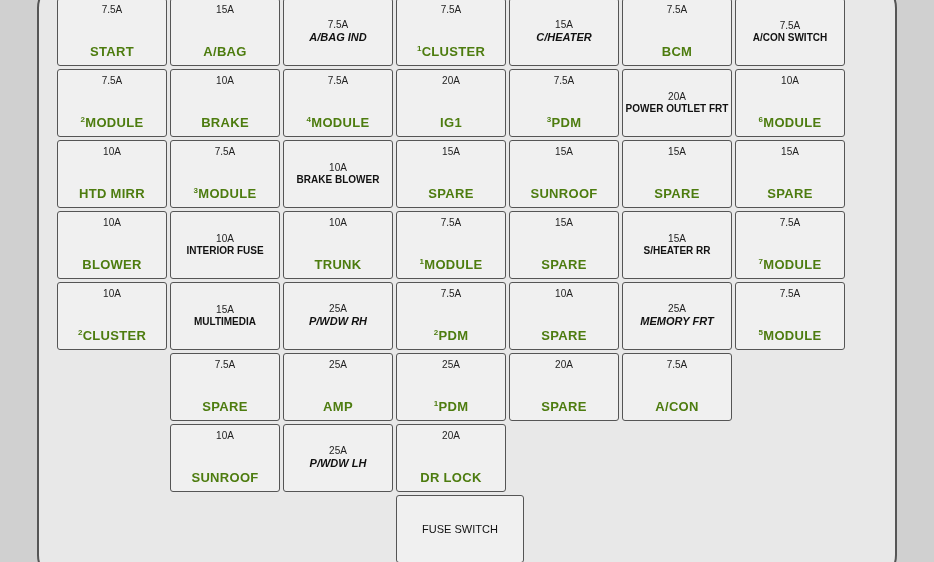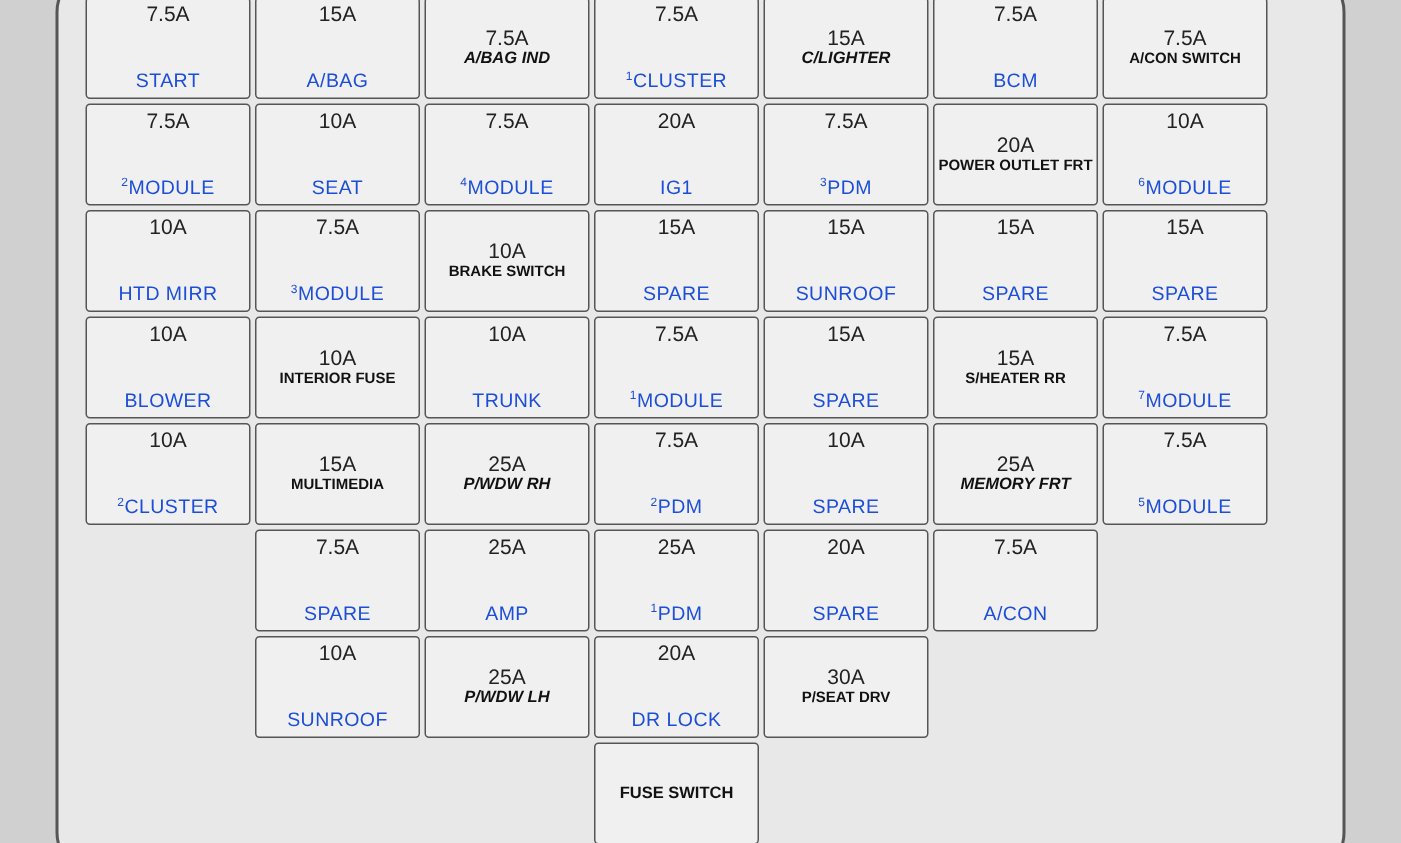--- a/index.html
+++ b/index.html
@@ -42,27 +42,27 @@
       justify-content: center;
       text-align: center;
       padding: 2px 2px;
       min-width: 82px;
       min-height: 62px;
       width: 110px;
       height: 68px;
       line-height: 1.2;
     }
     .fuse-cell .amp {
-      font-size: 14px;
+      font-size: 10px;
       color: #222;
     }
     .fuse-cell .label {
       font-size: 13px;
-      font-weight: normal;
-      color: #1d4ed8;
+      font-weight: bold;
+      color: #4d7c0f;
       letter-spacing: 0.3px;
       margin-top: 28px;
     }
     .fuse-cell .label-sm {
       font-size: 11px;
       font-weight: bold;
       color: #111;
       font-style: italic;
     }
     .fuse-cell .label-xs {
@@ -76,24 +76,24 @@
       vertical-align: super;
     }
     .fuse-switch-cell {
       border: 1.5px solid #555;
       border-radius: 3px;
       background: #f0f0f0;
       display: flex;
       align-items: center;
       justify-content: center;
       text-align: center;
-      width: 110px;
+      width: 128px;
       height: 68px;
       font-size: 11px;
-      font-weight: bold;
+      font-weight: normal;
       color: #111;
     }
   </style>
 </head>
 <body>
 
 <div class="fuse-box-outer">
   <div class="fuse-grid" id="fuse-grid">
   <div class="fuse-row">
         <div class="fuse-cell">
@@ -107,39 +107,39 @@
         <div class="fuse-cell">
           <span class="amp">7.5A</span>
           <span class="label-sm">A/BAG IND</span>
         </div>
         <div class="fuse-cell">
           <span class="amp">7.5A</span>
           <span class="label"><sup>1</sup>CLUSTER</span>
         </div>
         <div class="fuse-cell">
           <span class="amp">15A</span>
-          <span class="label-sm">C/LIGHTER</span>
+          <span class="label-sm">C/HEATER</span>
         </div>
         <div class="fuse-cell">
           <span class="amp">7.5A</span>
           <span class="label">BCM</span>
         </div>
         <div class="fuse-cell">
           <span class="amp">7.5A</span>
           <span class="label-xs">A/CON SWITCH</span>
         </div>
       </div>
       <div class="fuse-row">
         <div class="fuse-cell">
           <span class="amp">7.5A</span>
           <span class="label"><sup>2</sup>MODULE</span>
         </div>
         <div class="fuse-cell">
           <span class="amp">10A</span>
-          <span class="label">SEAT</span>
+          <span class="label">BRAKE</span>
         </div>
         <div class="fuse-cell">
           <span class="amp">7.5A</span>
           <span class="label"><sup>4</sup>MODULE</span>
         </div>
         <div class="fuse-cell">
           <span class="amp">20A</span>
           <span class="label">IG1</span>
         </div>
         <div class="fuse-cell">
@@ -159,21 +159,21 @@
         <div class="fuse-cell">
           <span class="amp">10A</span>
           <span class="label">HTD MIRR</span>
         </div>
         <div class="fuse-cell">
           <span class="amp">7.5A</span>
           <span class="label"><sup>3</sup>MODULE</span>
         </div>
         <div class="fuse-cell">
           <span class="amp">10A</span>
-          <span class="label-xs">BRAKE SWITCH</span>
+          <span class="label-xs">BRAKE BLOWER</span>
         </div>
         <div class="fuse-cell">
           <span class="amp">15A</span>
           <span class="label">SPARE</span>
         </div>
         <div class="fuse-cell">
           <span class="amp">15A</span>
           <span class="label">SUNROOF</span>
         </div>
         <div class="fuse-cell">
@@ -272,23 +272,19 @@
           <span class="amp">10A</span>
           <span class="label">SUNROOF</span>
         </div>
         <div class="fuse-cell">
           <span class="amp">25A</span>
           <span class="label-sm">P/WDW LH</span>
         </div>
         <div class="fuse-cell">
           <span class="amp">20A</span>
           <span class="label">DR LOCK</span>
-        </div>
-        <div class="fuse-cell">
-          <span class="amp">30A</span>
-          <span class="label-xs">P/SEAT DRV</span>
         </div>
       </div>
       <div class="fuse-row" style="margin-left: 339px;">
         <div class="fuse-switch-cell">FUSE SWITCH</div>
       </div>
     </div>
 </div>
 
 </body></html>

